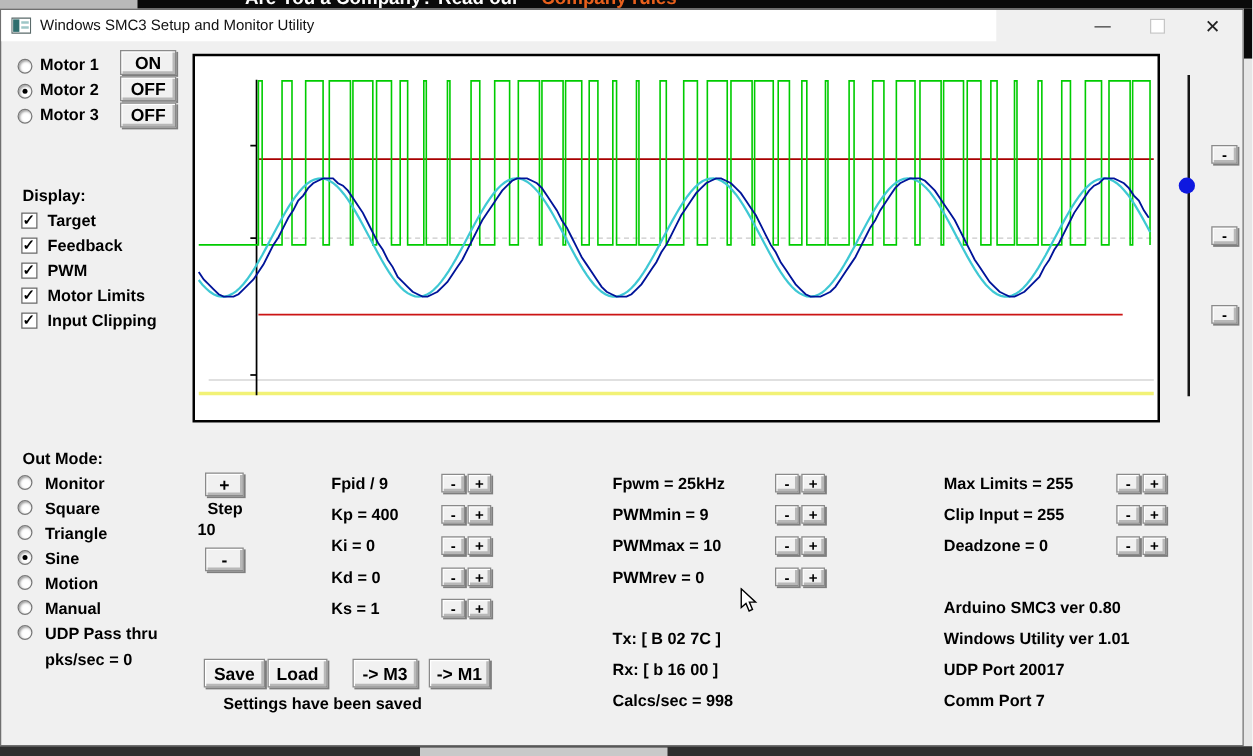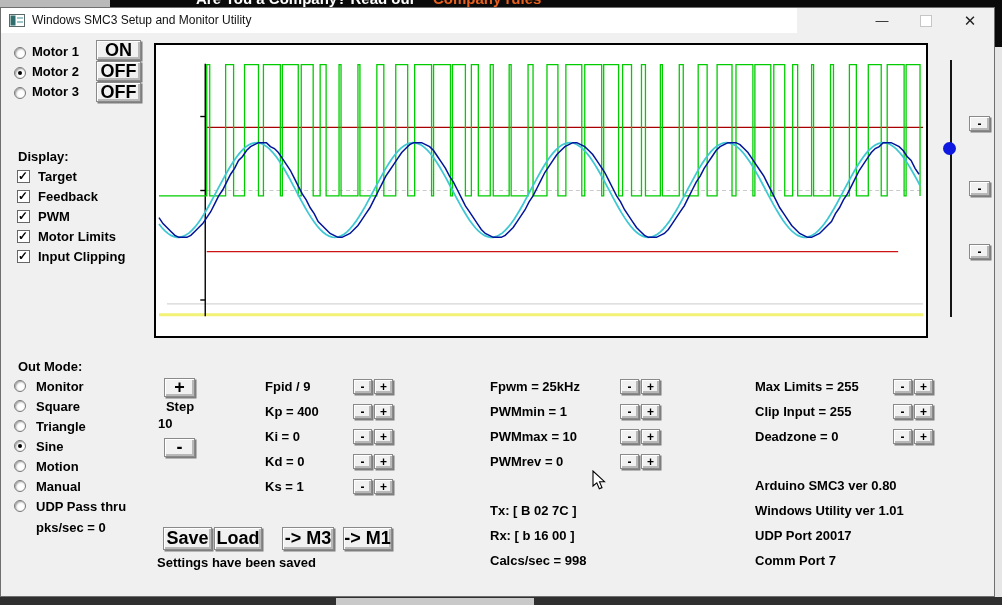--- a/index.html
+++ b/index.html
@@ -3,21 +3,21 @@
 <meta charset="utf-8">
 <style>
   html,body{margin:0;padding:0;background:#fff}
   #screen{position:relative;width:1002px;height:605px;overflow:hidden;
           font-family:"Liberation Sans",sans-serif;background:#f0f0f0}
   .abs{position:absolute}
   .lbl{position:absolute;font-weight:bold;font-size:13px;color:#000;white-space:nowrap}
   .btn3d{position:absolute;box-sizing:border-box;display:flex;align-items:center;justify-content:center;
          background:#f1f1f1;border:1px solid #8a8a8a;
          box-shadow:inset 1px 1px 0 #ffffff,inset -2px -2px 0 #b8b8b8,1.5px 1.5px 0 rgba(50,50,50,.6);
-         font-family:"Liberation Sans",sans-serif;font-weight:bold;font-size:18px;color:#000;padding:0;cursor:default}
+         font-family:"Liberation Sans",sans-serif;font-weight:bold;font-size:14px;color:#000;padding:0;cursor:default}
   .bsm{width:19px;height:15px;font-size:12px;line-height:10px}
   .radio{position:absolute;width:12px;height:12px;border-radius:50%;background:#fff;
          border:1px solid #777;box-shadow:inset 1px 1px 2px #9a9a9a;box-sizing:border-box}
   .radio.sel::after{content:"";position:absolute;left:3px;top:3px;width:4px;height:4px;border-radius:50%;background:#000}
   .cb{position:absolute;width:13px;height:13px;background:#fff;border:1px solid #666;box-sizing:border-box}
   .cb.checked::after{content:"\2713";position:absolute;left:0px;top:-2px;font-size:12px;font-weight:bold;color:#000}
   .banner{left:0;top:0;width:1002px;height:7px;background:#0a0a0a;overflow:hidden}
   .banner span{position:absolute;top:-10px;font-size:15px;font-weight:bold;white-space:nowrap}
   .appwin{left:0;top:7px;width:995px;height:590px;background:#f0f0f0;border:1px solid #6f6f6f;box-sizing:border-box}
   .titlebar{left:1px;top:8px;width:796px;height:25px;background:#fff}
@@ -139,21 +139,21 @@
   <span class="lbl" style="left:265px;top:454px">Kd = 0</span>
   <button class="btn3d bsm" style="left:353px;top:454px">-</button>
   <button class="btn3d bsm" style="left:374px;top:454px">+</button>
   <span class="lbl" style="left:265px;top:479px">Ks = 1</span>
   <button class="btn3d bsm" style="left:353px;top:479px">-</button>
   <button class="btn3d bsm" style="left:374px;top:479px">+</button>
 
   <span class="lbl" style="left:490px;top:379px">Fpwm = 25kHz</span>
   <button class="btn3d bsm" style="left:620px;top:379px">-</button>
   <button class="btn3d bsm" style="left:641px;top:379px">+</button>
-  <span class="lbl" style="left:490px;top:404px">PWMmin = 1</span>
+  <span class="lbl" style="left:490px;top:404px">PWMmin = 9</span>
   <button class="btn3d bsm" style="left:620px;top:404px">-</button>
   <button class="btn3d bsm" style="left:641px;top:404px">+</button>
   <span class="lbl" style="left:490px;top:429px">PWMmax = 10</span>
   <button class="btn3d bsm" style="left:620px;top:429px">-</button>
   <button class="btn3d bsm" style="left:641px;top:429px">+</button>
   <span class="lbl" style="left:490px;top:454px">PWMrev = 0</span>
   <button class="btn3d bsm" style="left:620px;top:454px">-</button>
   <button class="btn3d bsm" style="left:641px;top:454px">+</button>
 
   <span class="lbl" style="left:755px;top:379px">Max Limits = 255</span>
@@ -163,21 +163,21 @@
   <button class="btn3d bsm" style="left:893px;top:404px">-</button>
   <button class="btn3d bsm" style="left:914px;top:404px">+</button>
   <span class="lbl" style="left:755px;top:429px">Deadzone = 0</span>
   <button class="btn3d bsm" style="left:893px;top:429px">-</button>
   <button class="btn3d bsm" style="left:914px;top:429px">+</button>
 
   <button class="btn3d" style="left:163px;top:527px;width:49px;height:23px">Save</button>
   <button class="btn3d" style="left:214px;top:527px;width:48px;height:23px">Load</button>
   <button class="btn3d" style="left:282px;top:527px;width:52px;height:23px">-&gt; M3</button>
   <button class="btn3d" style="left:343px;top:527px;width:49px;height:23px">-&gt; M1</button>
-  <span class="lbl" style="left:157px;top:555px;width:230px;text-align:left">Settings have been saved</span>
+  <span class="lbl" style="left:143px;top:555px;width:230px;text-align:center">Settings have been saved</span>
 
   <span class="lbl" style="left:490px;top:503px">Tx: [ B 02 7C ]</span>
   <span class="lbl" style="left:490px;top:528px">Rx: [ b 16 00 ]</span>
   <span class="lbl" style="left:490px;top:553px">Calcs/sec = 998</span>
 
   <span class="lbl" style="left:755px;top:478px">Arduino SMC3 ver 0.80</span>
   <span class="lbl" style="left:755px;top:503px">Windows Utility ver 1.01</span>
   <span class="lbl" style="left:755px;top:528px">UDP Port 20017</span>
   <span class="lbl" style="left:755px;top:553px">Comm Port 7</span>
 

